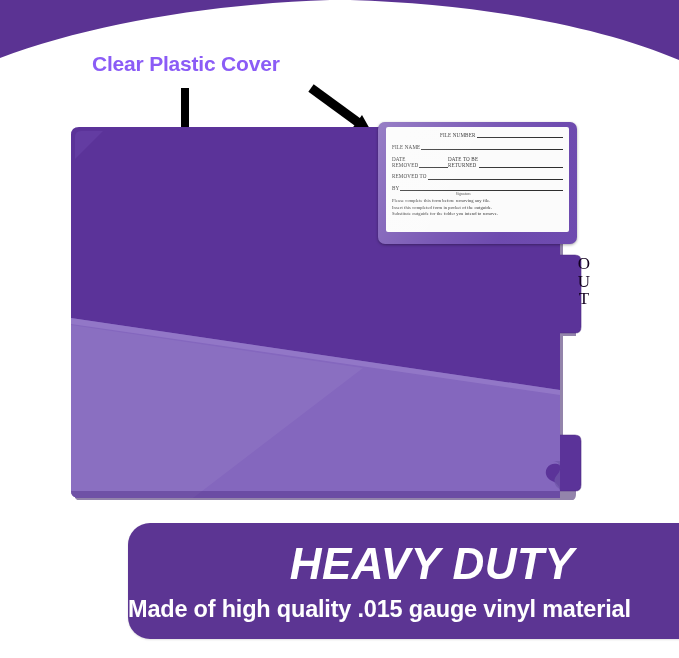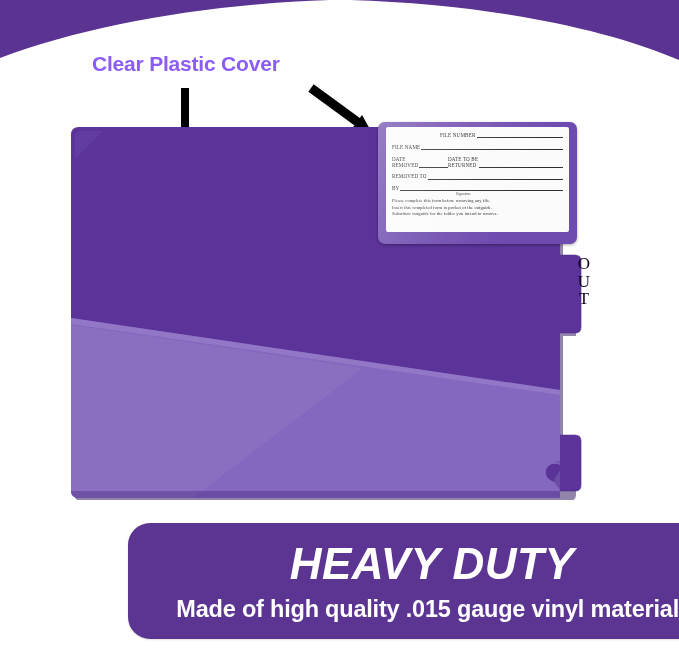--- a/index.html
+++ b/index.html
@@ -159,21 +159,21 @@
     color: #ffffff;
     font-size: 44px;
     font-style: italic;
     font-weight: bold;
     letter-spacing: 0.5px;
   }
   #banner-sub {
     position: absolute;
     left: 0;
     top: 73px;
-    width: 551px;
+    width: 468px;
     text-align: right;
     color: #ffffff;
     font-size: 23.5px;
     font-weight: bold;
     letter-spacing: -0.2px;
     white-space: nowrap;
   }
 </style>
 </head>
 <body>

